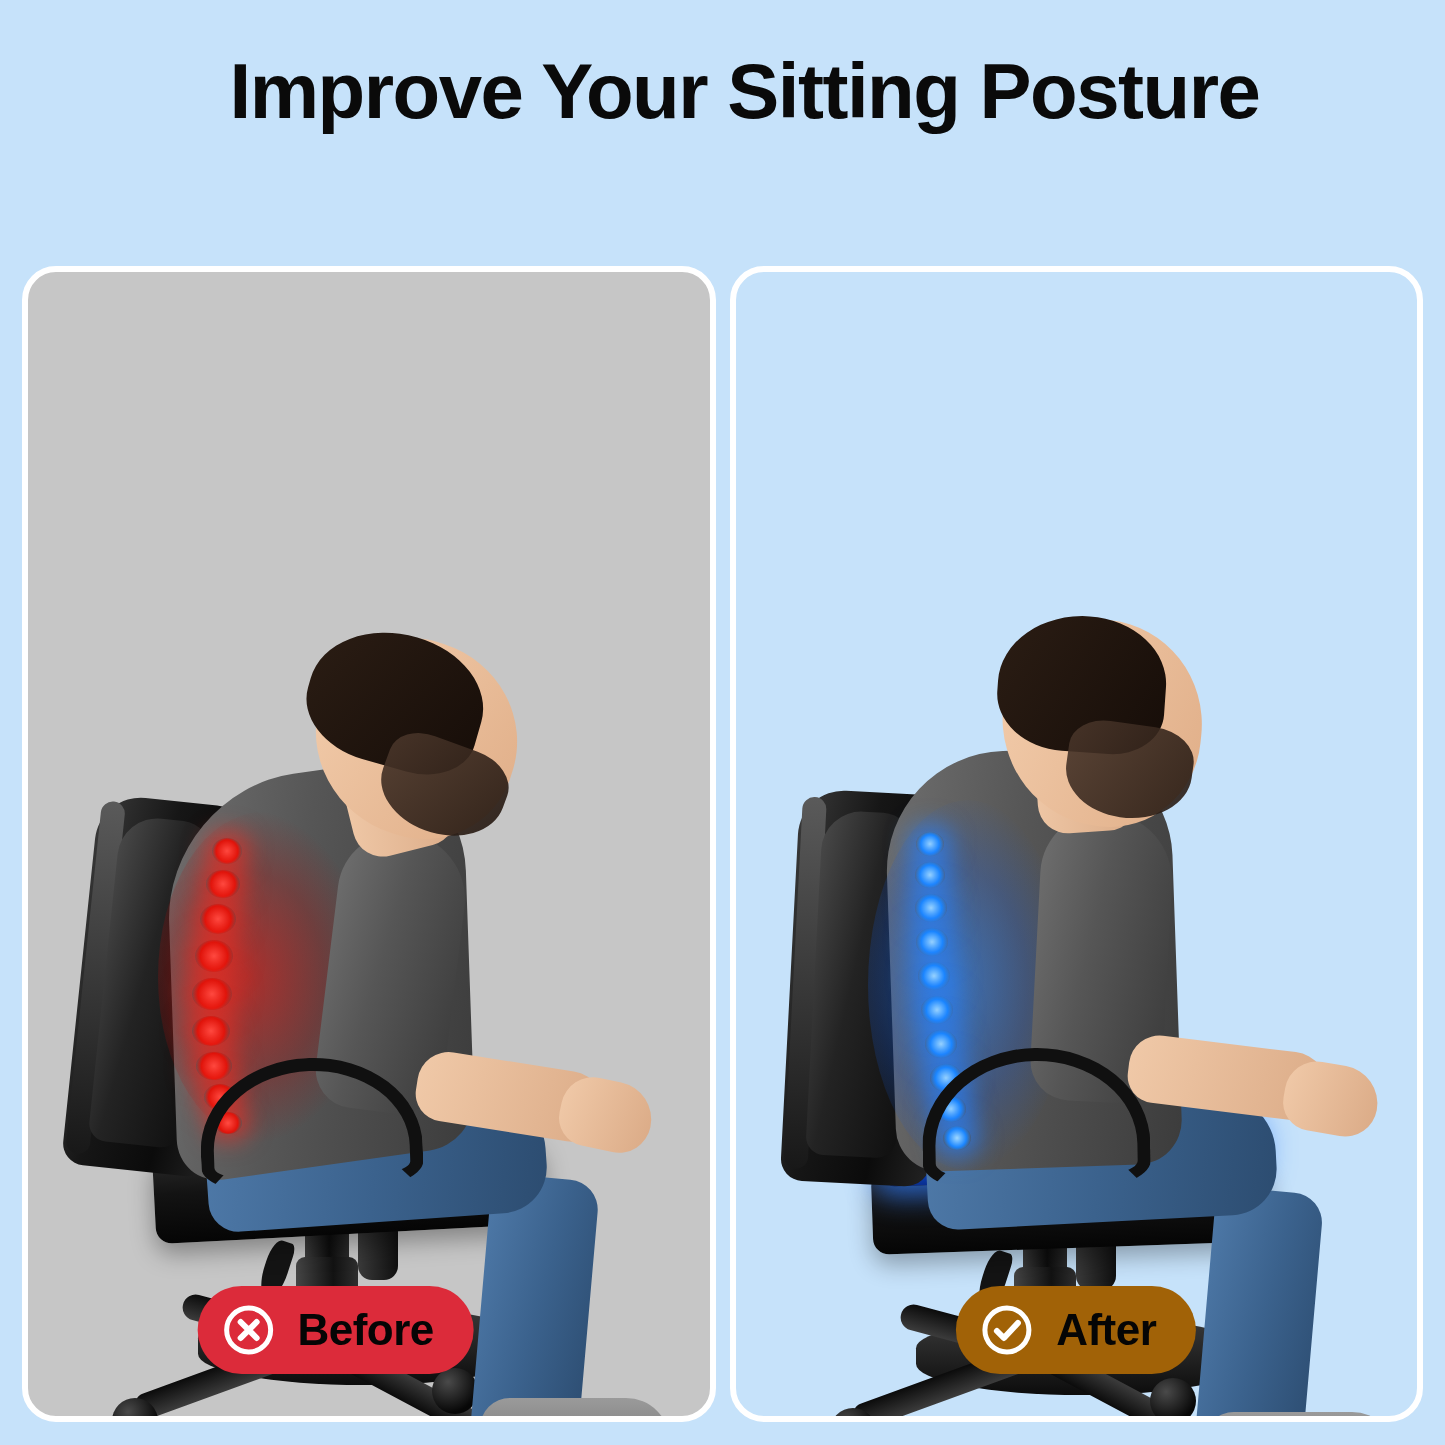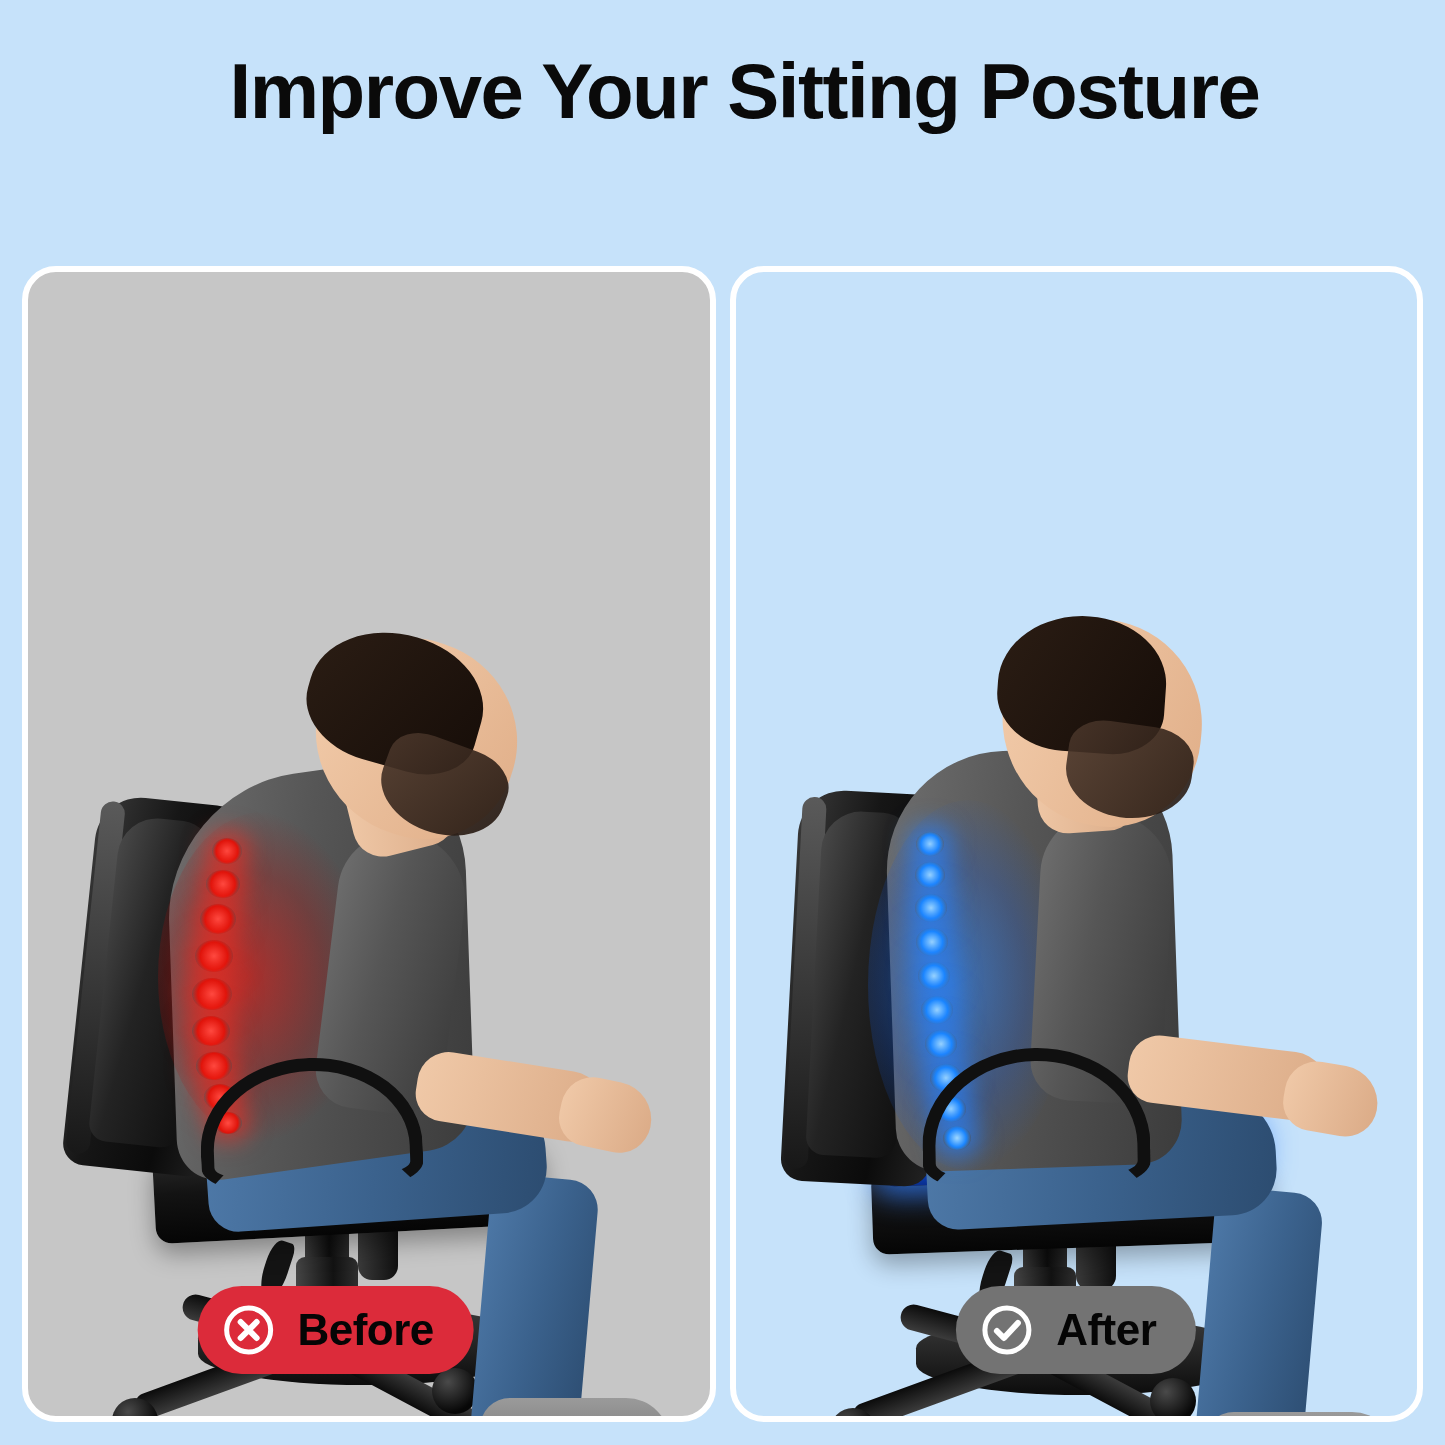--- a/index.html
+++ b/index.html
@@ -127,21 +127,21 @@
     background:radial-gradient(ellipse at 42% 50%, rgba(35,130,255,0.55) 0%, rgba(20,90,220,0.26) 46%, rgba(10,60,180,0) 74%);
   }
 
   
   .badge {
     position:absolute; bottom:42px;
     display:flex; align-items:center; gap:22px;
     padding:17px 40px 17px 24px; border-radius:48px;
   }
   .badge-before { background:#dc2b3a; left:50%; transform:translateX(-62%); }
-  .badge-after  { background:#737373; left:50%; transform:translateX(-50%); }
+  .badge-after  { background:#a16207; left:50%; transform:translateX(-50%); }
   .badge-label { font-size:44px; font-weight:bold; color:#050505; letter-spacing:-0.5px; }
   .badge-icon { width:54px; height:54px; flex:0 0 54px; }
 </style>
 </head>
 <body>
 
 <div class="header">
   <div class="title">Improve Your Sitting Posture</div>
 </div>
 

